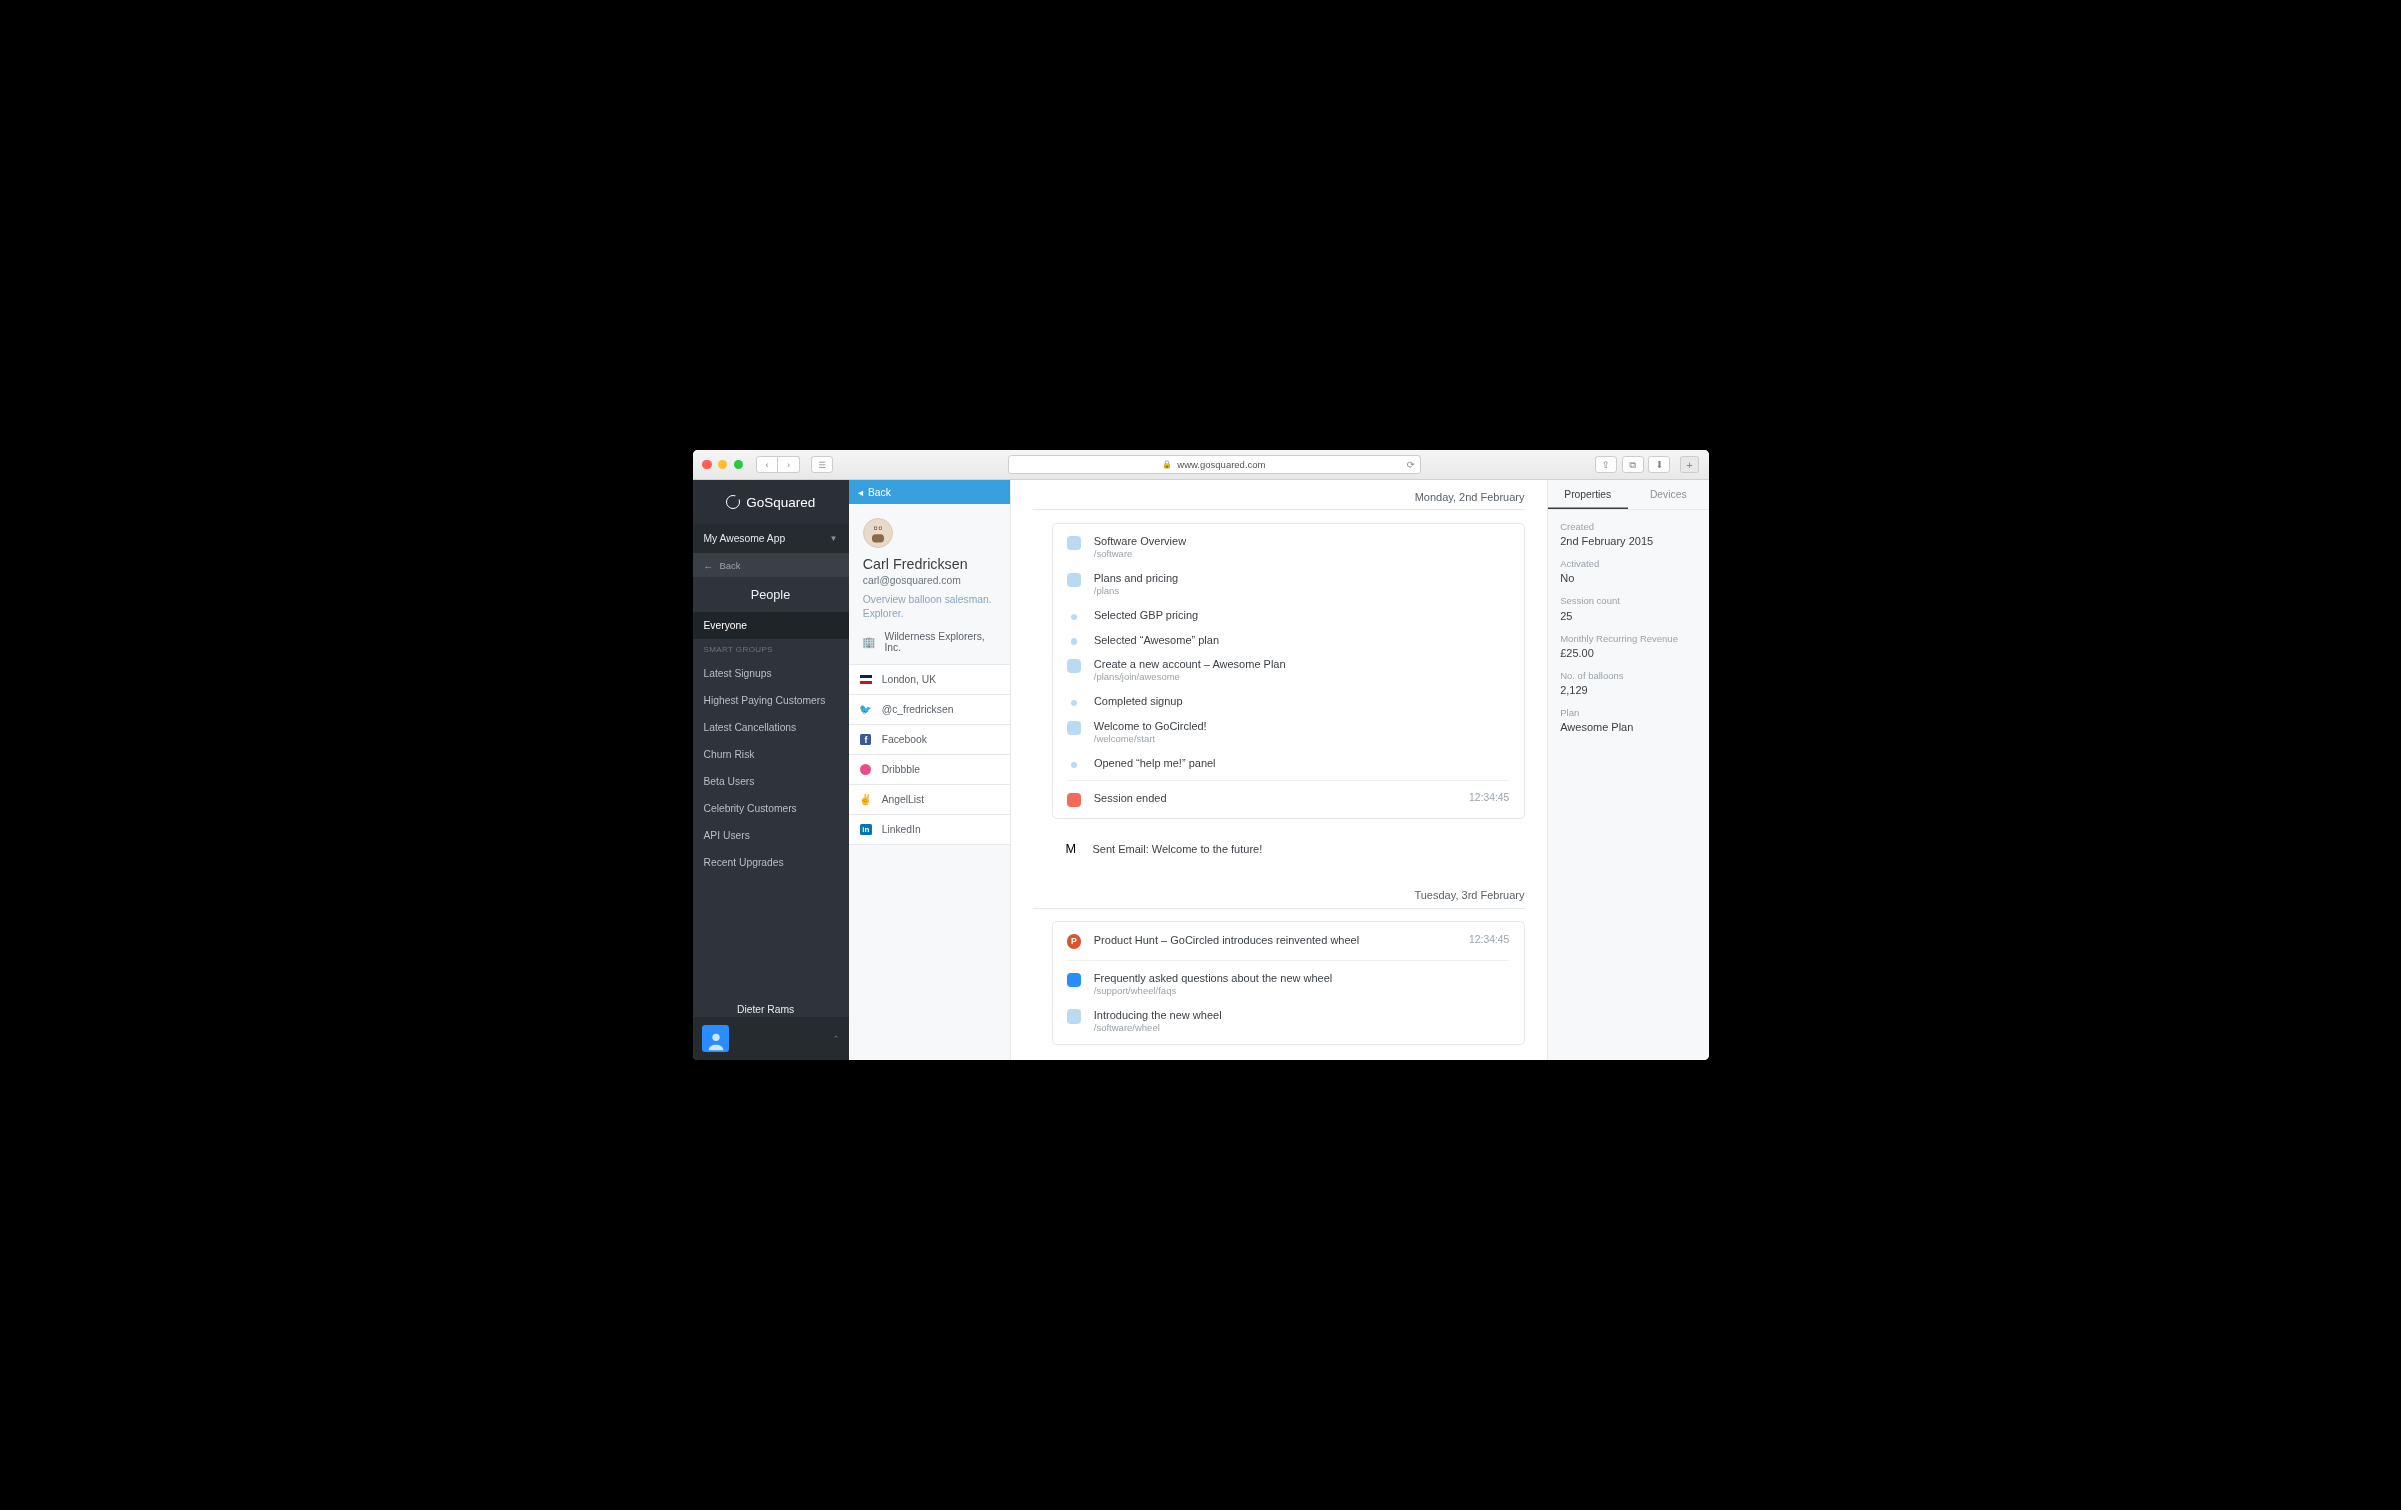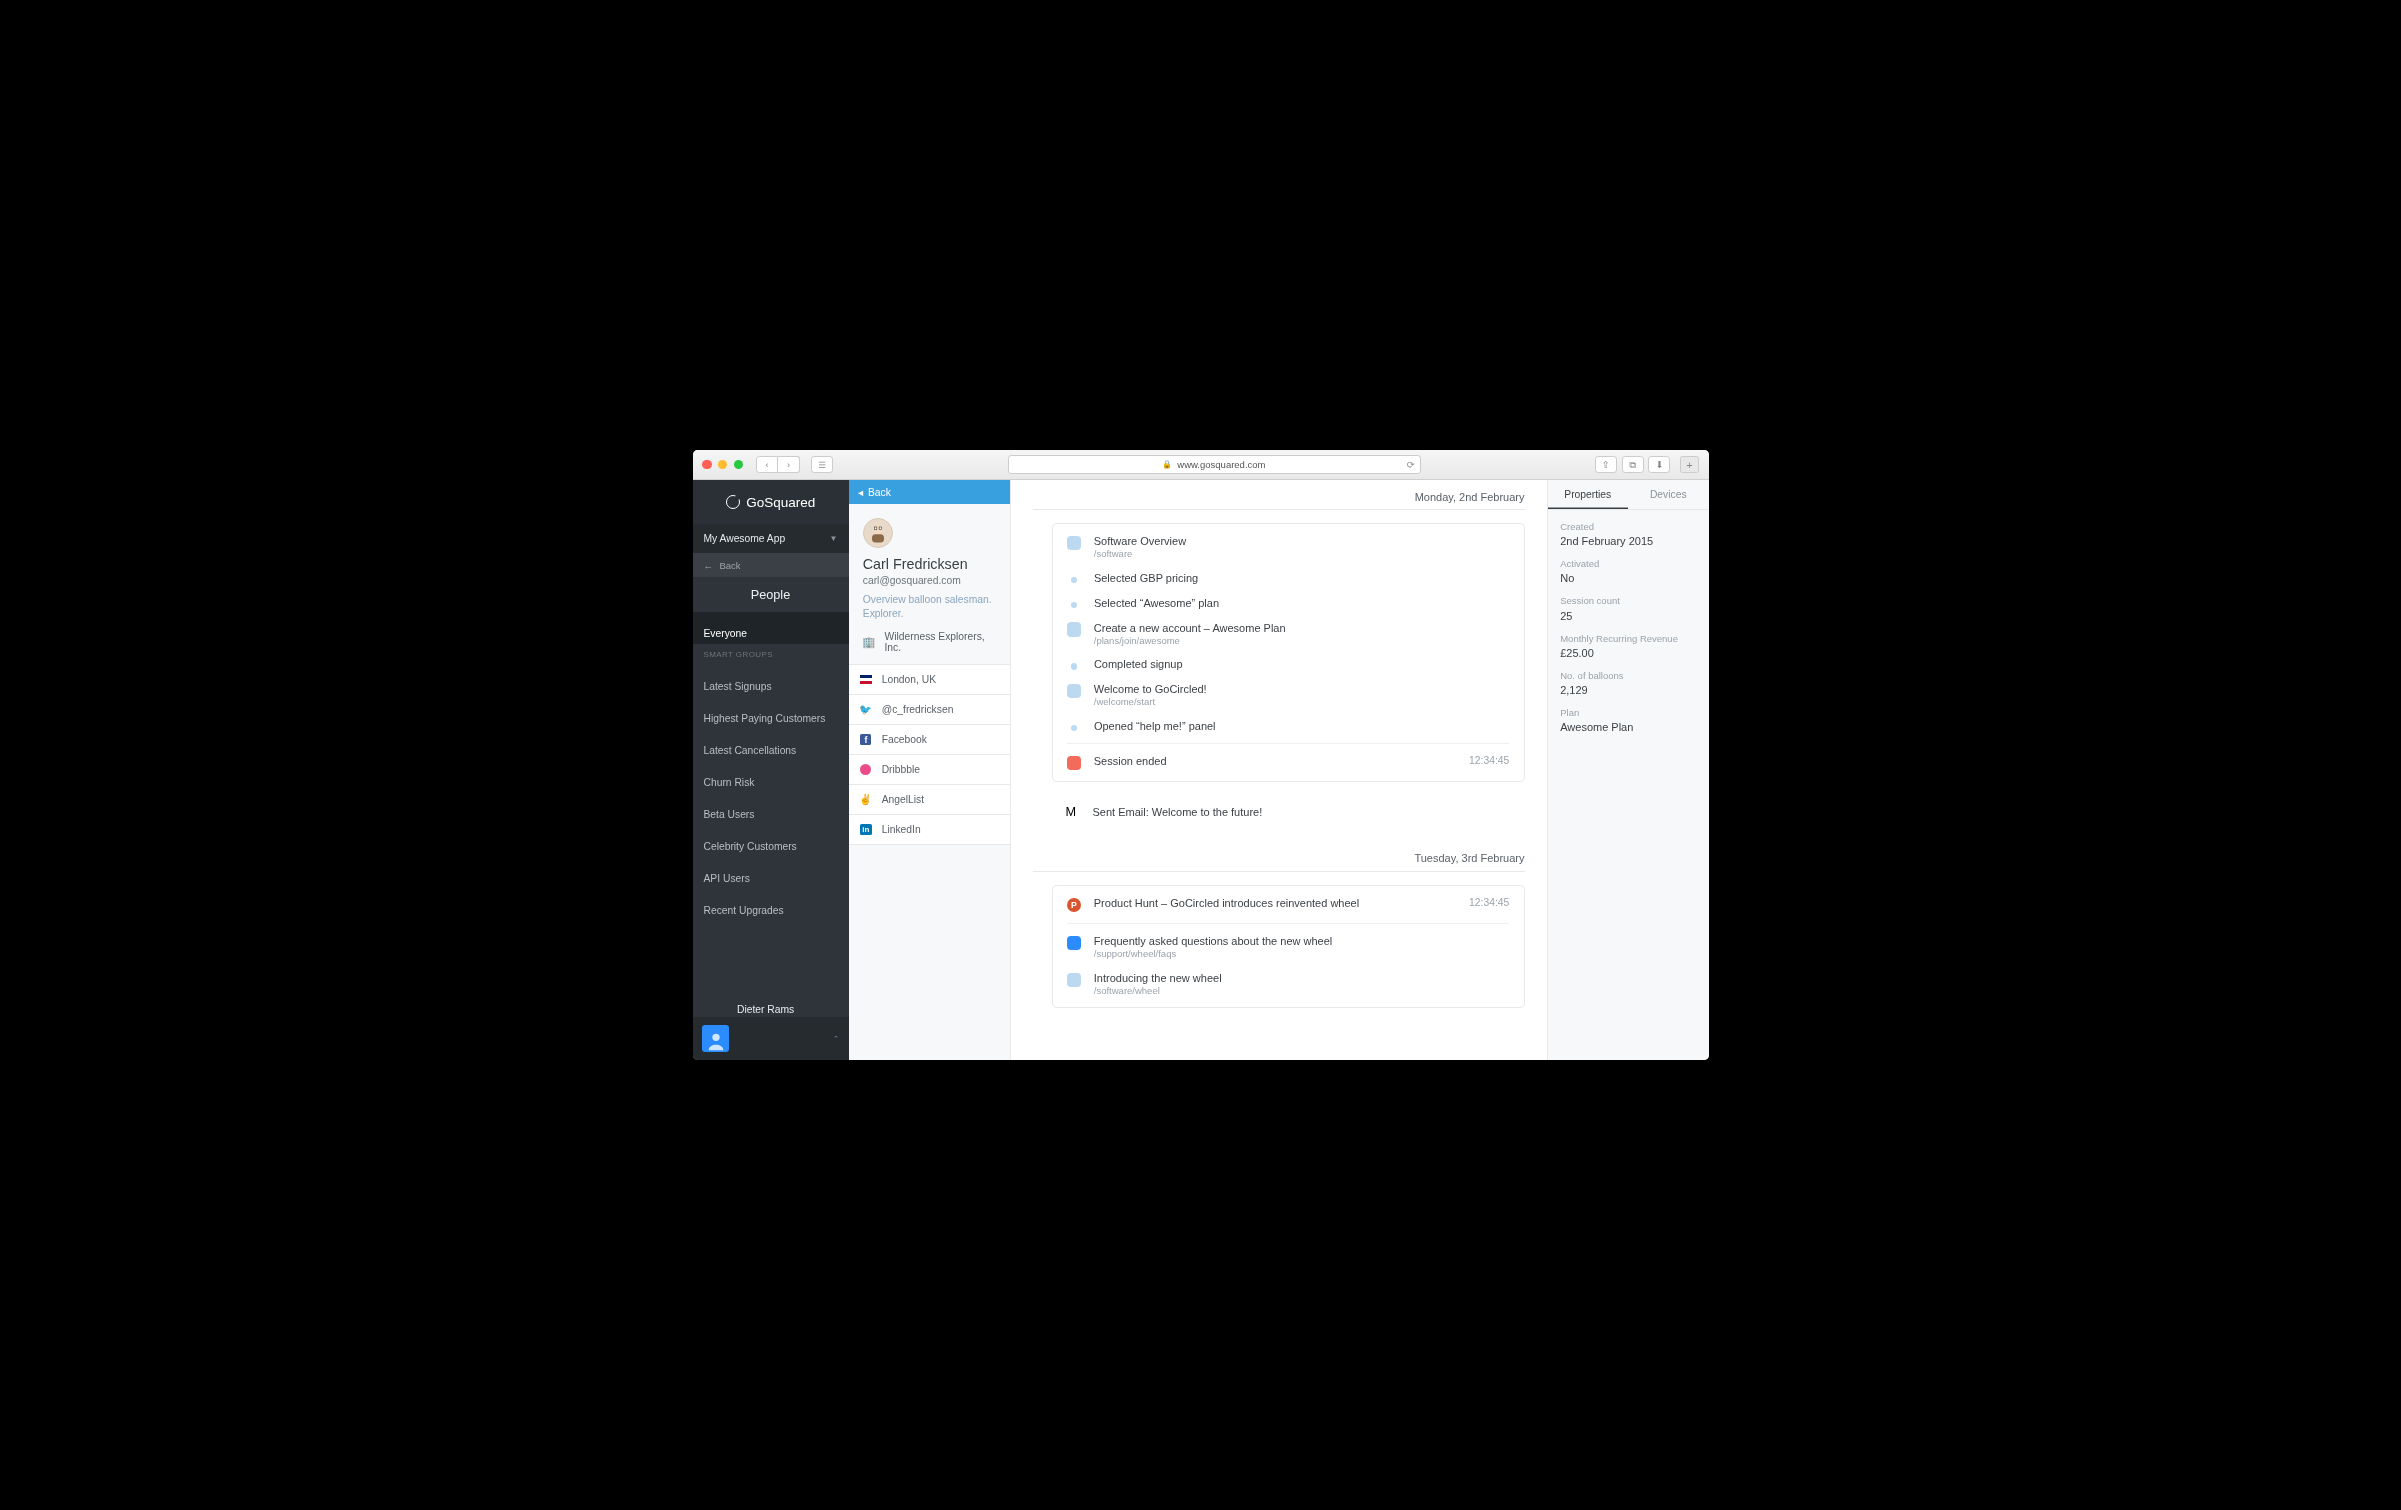--- a/index.html
+++ b/index.html
@@ -27,21 +27,21 @@
 
 
 .sidebar { width: 156px; background: #2e3439; color: #c5cbd0; display: flex; flex-direction: column; font-size: 10.3px; }
 .brand { height: 44px; display: flex; align-items: center; justify-content: center; gap: 6.4px; color: #fff; font-size: 13.5px; font-weight: 500; background: #2a3035; }
 .brand .logo { width: 14.3px; height: 14.3px; border: 1.6px solid #fff; border-radius: 50%; position: relative; }
 .brand .logo::after { content:''; position:absolute; right:-0.8px; top:-0.8px; width:4.8px; height:4.8px; background:#2a3035; border-radius:50%; }
 .app-select { height: 29px; background: #262b30; display: flex; align-items: center; padding: 0 11px; justify-content: space-between; font-size: 10.3px; color:#e5e8eb; }
 .app-select .chev { font-size: 8px; color:#8a9299; }
 .back-row { height: 24px; background: #3a4046; display: flex; align-items: center; padding: 0 11px; gap: 6.4px; font-size: 9.5px; color: #9ba3aa; }
 .section-title { height: 35px; display: flex; align-items: center; justify-content: center; font-size: 12.7px; color: #eef1f3; font-weight: 400; background: #2e3439; }
-.nav-item { height: 21px; display: flex; padding: 16px 11px; color: #b8bfc5; cursor: pointer; }
+.nav-item { height: 27px; display: flex; align-items: center; padding: 0 11px; color: #b8bfc5; cursor: pointer; }
 .nav-item.active { background: #1f2428; color: #fff; }
 .nav-header { height: 20.6px; display: flex; align-items: center; padding: 0 11px; font-size: 8px; letter-spacing: 0.4px; color: #6b747c; text-transform: uppercase; }
 .sidebar-spacer { flex: 1; }
 .user-footer { height: 43px; background: #262b30; display: flex; align-items: center; padding: 0 9.5px; gap: 8px; }
 .user-footer .avatar { width: 27px; height: 27px; background: #2a8cff; border-radius: 3.2px; display:flex; align-items:flex-end; justify-content:center; overflow:hidden; }
 .user-footer .avatar svg { width: 22px; height: 22px; fill: #cfe6ff; }
 .user-footer .meta { flex:1; overflow:hidden; }
 .user-footer .name { color: #e8ebee; font-size: 10.3px; }
 .user-footer .email { color: #7c848b; font-size: 10px; white-space: nowrap; overflow: hidden; text-overflow: ellipsis; margin-top: 48px; }
 .user-footer .caret { color: #7c848b; font-size: 7.1px; }
@@ -246,20 +246,27 @@
 
       <div class="card">
         <div class="event">
           <span class="marker page"></span>
           <div class="body">
               <div class="title">Software Overview</div>
               <div class="sub">/software</div>
             </div>
         </div>
         <div class="event">
+          <span class="marker page"></span>
+          <div class="body">
+              <div class="title">Plans and pricing</div>
+              <div class="sub">/plans</div>
+            </div>
+        </div>
+        <div class="event">
           <span class="marker dot"></span>
           <div class="body">
               <div class="title">Selected GBP pricing</div>
             </div>
         </div>
         <div class="event">
           <span class="marker dot"></span>
           <div class="body">
               <div class="title">Selected “Awesome” plan</div>
             </div>

